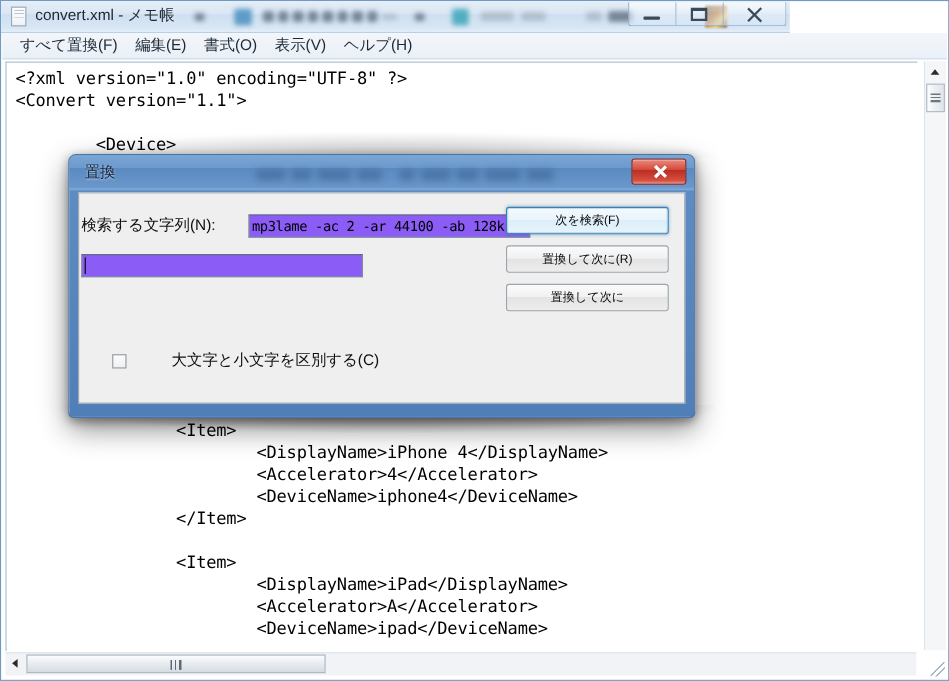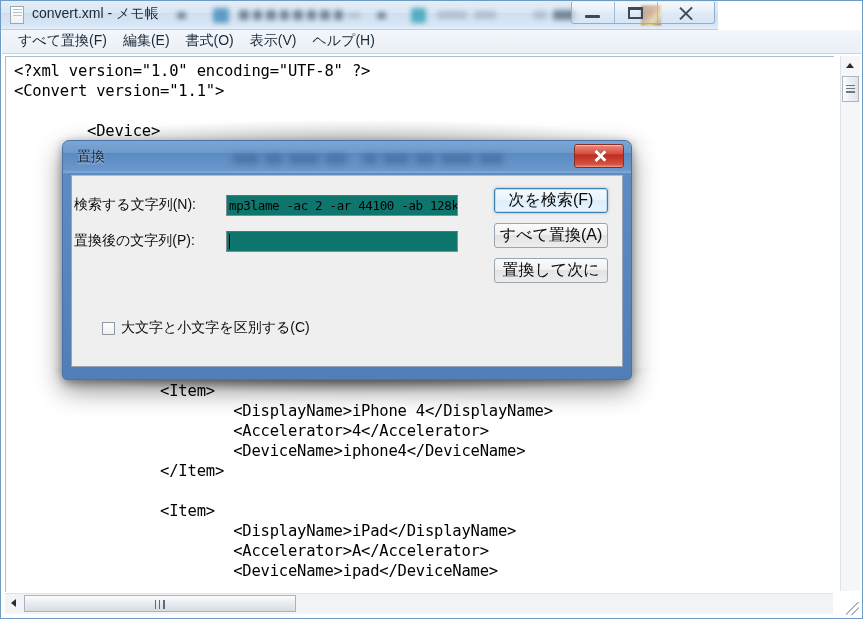--- a/index.html
+++ b/index.html
@@ -396,24 +396,24 @@
   }
   .field-label {
     font-size: 14px;
     color: #0d0d0d;
     width: 152px;
     white-space: nowrap;
     font-family: "Liberation Sans", sans-serif;
   }
   .field-input {
     position: relative;
-    width: 232px;
+    width: 256px;
     height: 21px;
     box-sizing: border-box;
-    background: #0f766e;
+    background: #8b5cf6;
     border: 1px solid #7f8b96;
     border-top-color: #606c78;
     display: flex;
     align-items: center;
     padding: 0 2px;
     overflow: hidden;
   }
   .field-input .val {
     font-family: "DejaVu Sans Mono", monospace;
     font-size: 12.5px;
@@ -432,46 +432,47 @@
 
   .dlg-buttons {
     position: absolute;
     right: 14px;
     top: 12px;
     display: flex;
     flex-direction: column;
     gap: 10px;
   }
   .dlg-btn {
-    width: 114px;
+    width: 148px;
     height: 25px;
     box-sizing: border-box;
     border: 1px solid #9ba5af;
     border-radius: 3px;
     background: linear-gradient(to bottom, #fbfbfb 0%, #f1f1f1 47%, #e3e3e3 49%, #ededed 100%);
-    font-size: 16px;
+    font-size: 11px;
     color: #0a0a0a;
     display: flex;
     align-items: center;
     justify-content: center;
     font-family: "Liberation Sans", sans-serif;
     white-space: nowrap;
   }
   .dlg-btn.focused {
     border: 1px solid #3c7fb1;
     box-shadow: 0 0 0 1px #bcdcf0 inset, 0 0 3px rgba(60,127,177,0.5);
     background: linear-gradient(to bottom, #f4fafe 0%, #eaf4fc 47%, #dbeefa 49%, #e8f4fd 100%);
   }
 
   .chk-row {
     position: absolute;
     left: 30px;
     top: 143px;
     display: flex;
     align-items: center;
+    gap: 35px;
   }
   .chkbox {
     width: 13px; height: 13px;
     box-sizing: border-box;
     border: 1px solid #9099a3;
     background: linear-gradient(to bottom, #fdfdfd 0%, #f0f0f0 100%);
     margin-right: 6px;
   }
   .chk-label {
     font-size: 14px;
@@ -635,29 +636,28 @@
     <div class="dlg-body">
 
       <div class="field-row" style="top:18px;">
         <div class="field-label">検索する文字列(N):</div>
         <div class="field-input">
           <span class="val">mp3lame -ac 2 -ar 44100 -ab 128k</span>
         </div>
       </div>
 
       <div class="field-row" style="top:54px;">
-        <div class="field-label">置換後の文字列(P):</div>
         <div class="field-input">
             <span class="caret"></span>
         </div>
       </div>
 
       <div class="dlg-buttons">
         <div class="dlg-btn focused">次を検索(F)</div>
-        <div class="dlg-btn">すべて置換(A)</div>
+        <div class="dlg-btn">置換して次に(R)</div>
         <div class="dlg-btn">置換して次に</div>
       </div>
 
       <div class="chk-row">
         <div class="chkbox"></div>
         <div class="chk-label">大文字と小文字を区別する(C)</div>
       </div>
 
     </div>
   </div>

